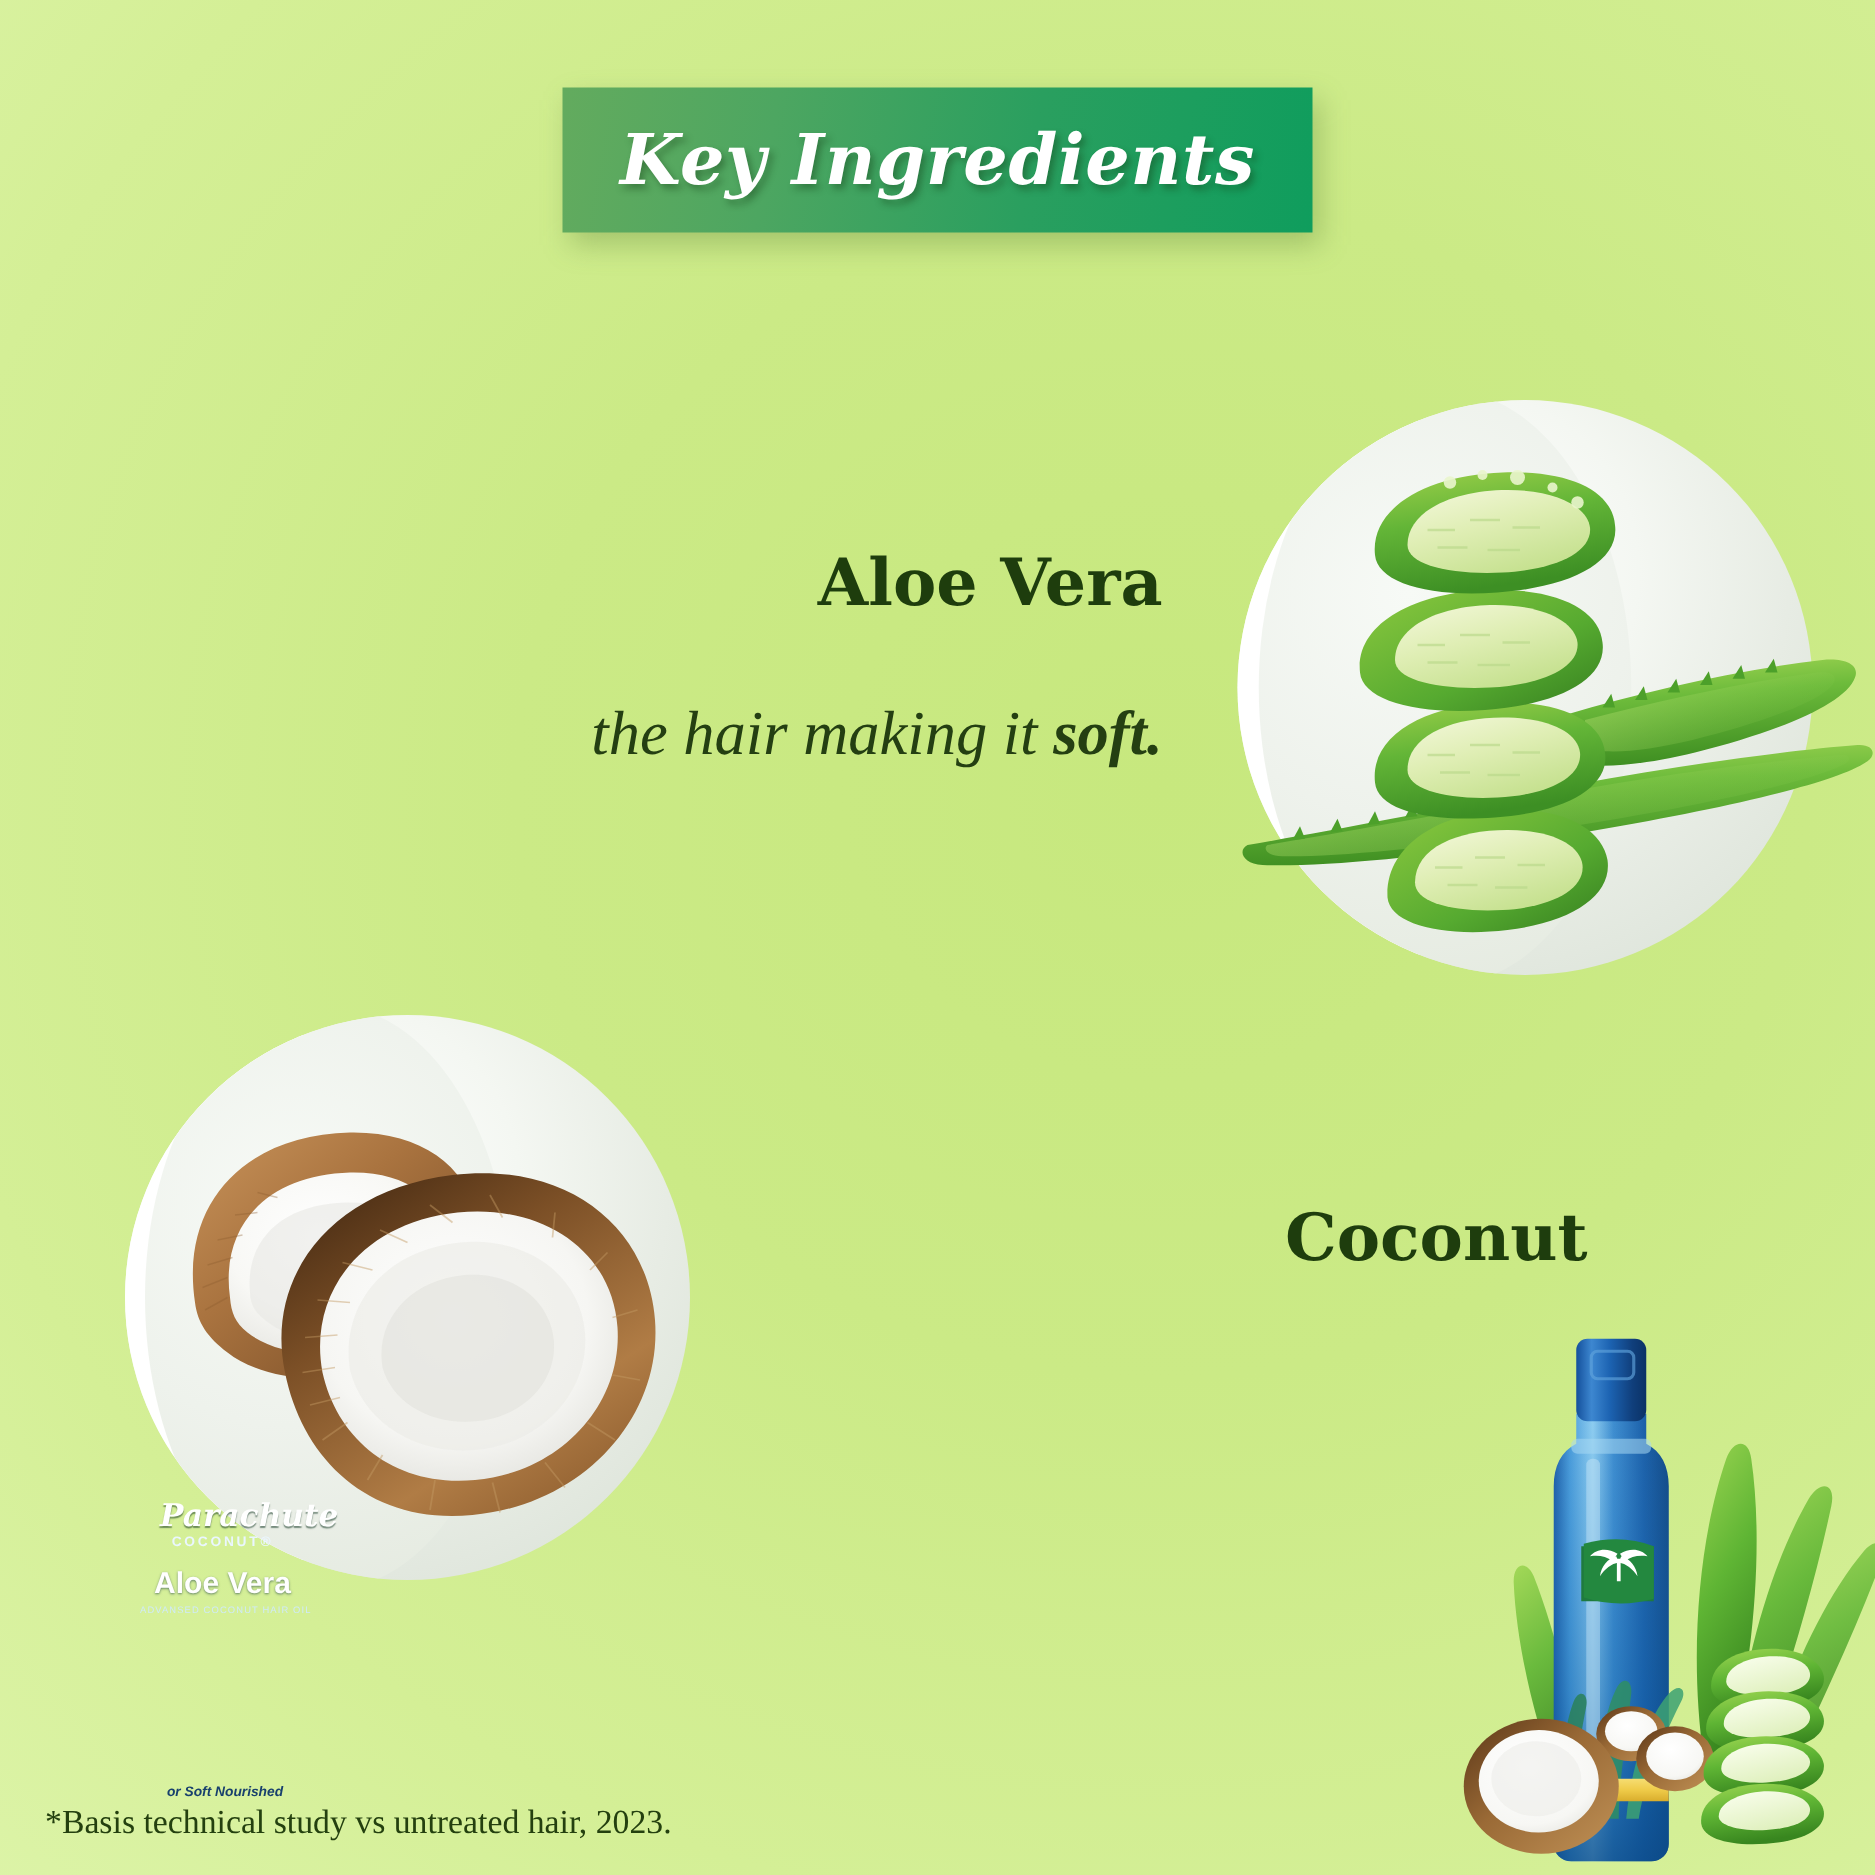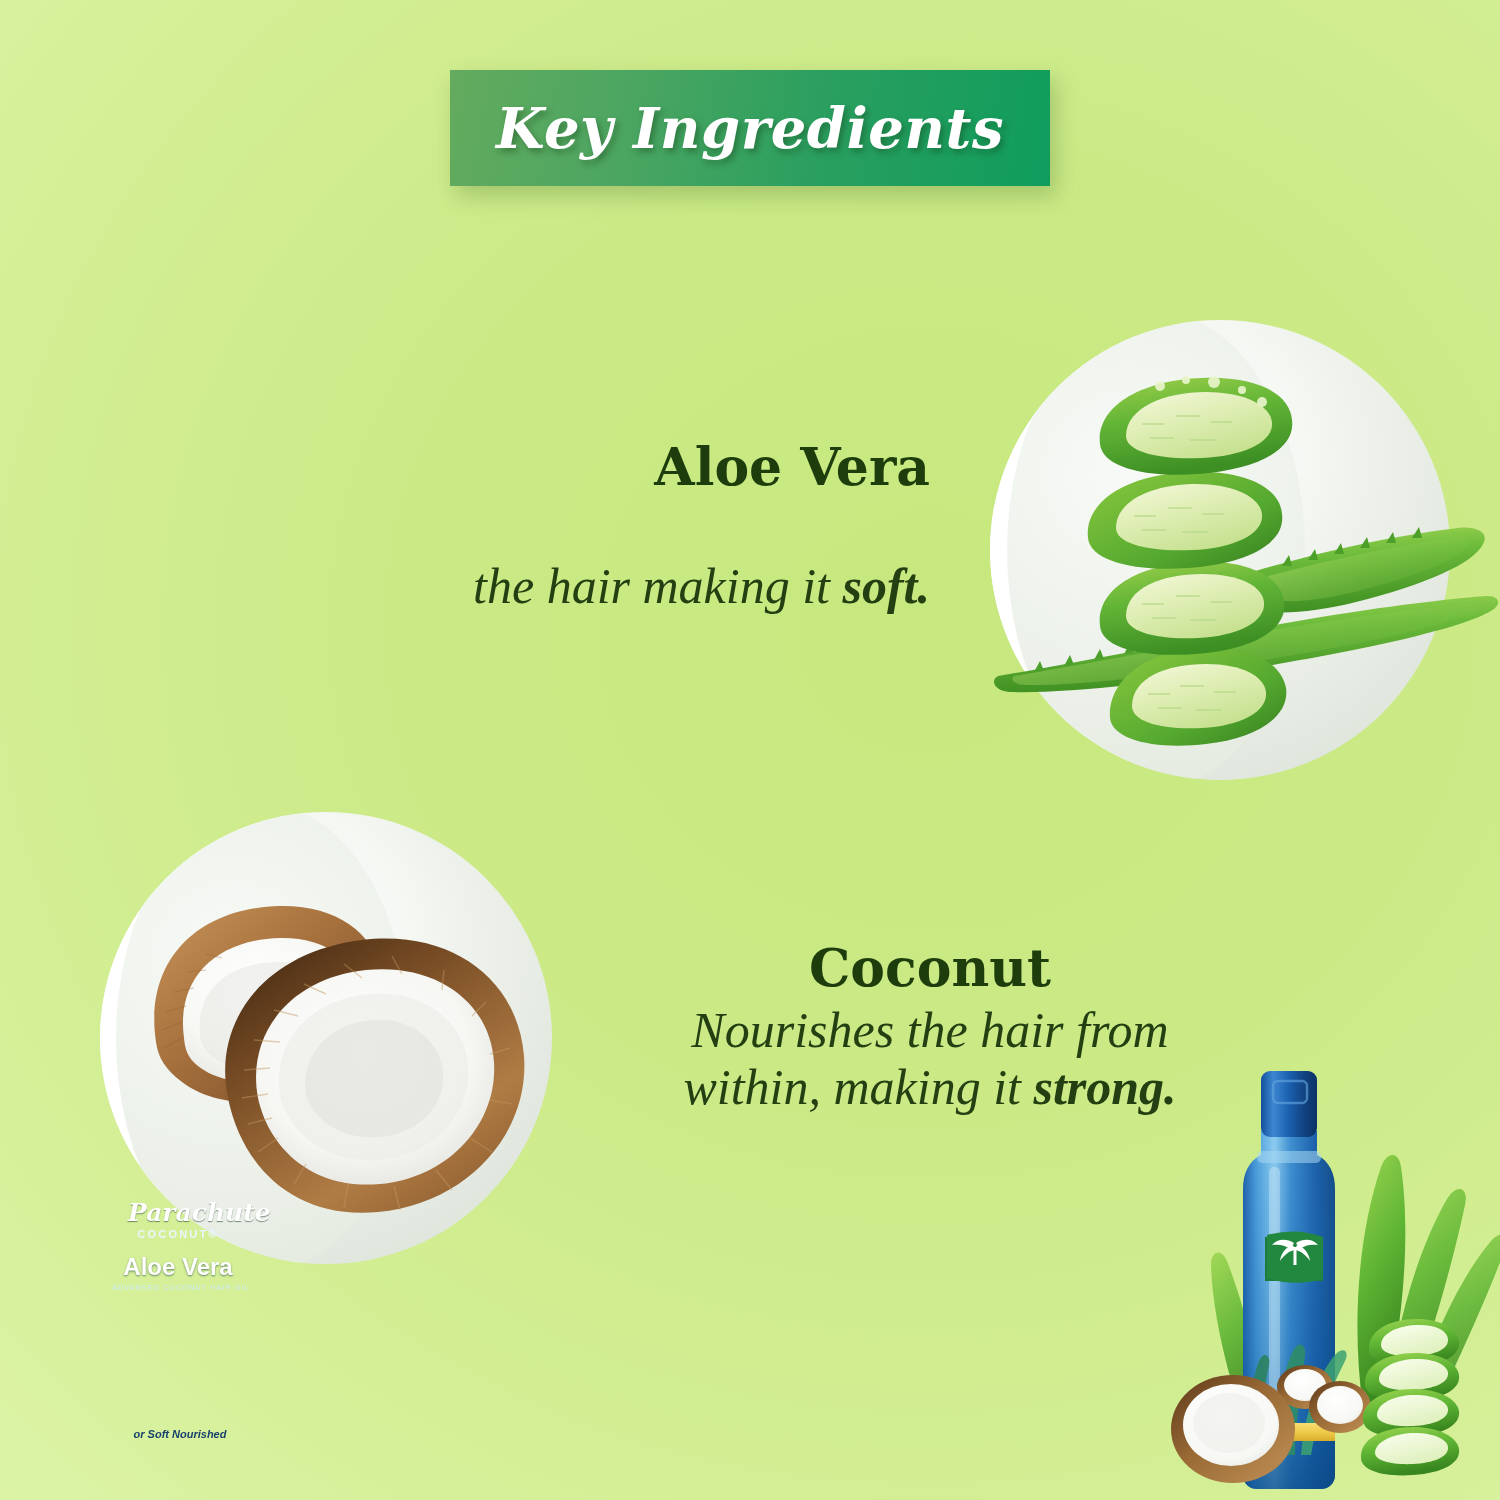--- a/index.html
+++ b/index.html
@@ -95,23 +95,23 @@
   }
 
   #aloe-text {
     right: 570px;
     top: 440px;
     width: 620px;
     text-align: right;
   }
   #coconut-text {
     left: 590px;
-    top: 941px;
+    top: 964px;
     width: 680px;
-    text-align: center;
+    text-align: right;
   }
 
   .footnote {
     position: absolute;
     left: 36px;
     top: 1442px;
     font-family: "Liberation Serif", "DejaVu Serif", serif;
     font-size: 27px;
     color: #24400f;
     white-space: nowrap;
@@ -416,24 +416,20 @@
           <path d="M244 396 l4 -24"></path>
             <path d="M194 372 l12 -20"></path>
             <path d="M158 340 l20 -14"></path>
         </g>
       </g>
     </svg>
   </div>
 
   <div class="txt-block" id="coconut-text">
     <div class="ing-name">Coconut</div>
-    <div class="ing-desc">
-      <span>Nourishes the hair from</span><br>
-      <span>within, making it </span><span class="em">strong.</span>
-    </div>
   </div>
 
   <div id="product">
     <svg class="product-art" viewBox="0 0 345 445">
       <defs>
         <linearGradient id="bottleG" x1="0" y1="0" x2="1" y2="0">
           <stop offset="0%" stop-color="#1f5fa8"></stop>
           <stop offset="14%" stop-color="#4b9ddb"></stop>
           <stop offset="34%" stop-color="#8ecdf0"></stop>
           <stop offset="52%" stop-color="#3f8ed0"></stop>
@@ -554,14 +550,15 @@
       </g>
     </svg>
   </div>
 
   <div class="bottle-text" id="lbl-brand">Parachute</div>
   <div class="bottle-text" id="lbl-advansed">COCONUT®</div>
   <div class="bottle-text" id="lbl-variant">Aloe Vera</div>
   <div class="bottle-text" id="lbl-sub">ADVANSED COCONUT HAIR OIL</div>
   <div class="bottle-text" id="lbl-band">or Soft Nourished</div>
 
+  <div class="footnote">*Basis technical study vs untreated hair, 2023.</div>
 
 </div>
 
 </body></html>

